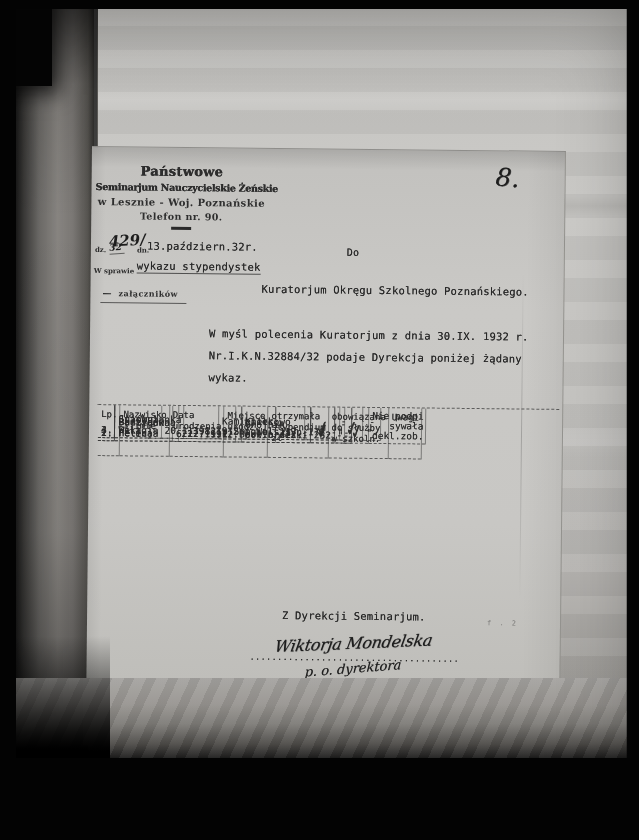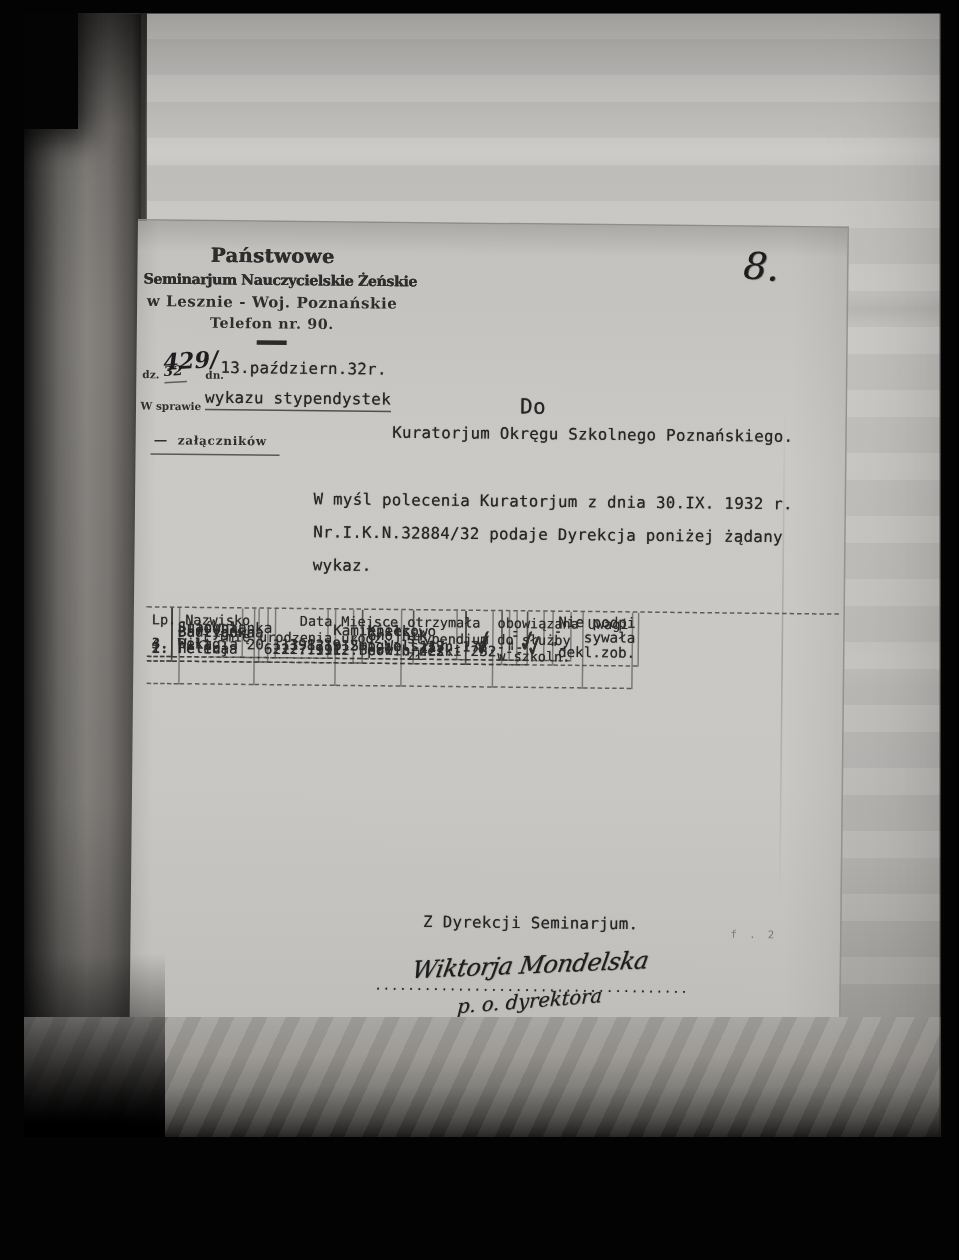--- a/index.html
+++ b/index.html
@@ -54,33 +54,33 @@
           border-bottom:1.5px solid rgba(40,40,40,.65);padding:0 2px 1px 0;}
   .refnum .sub{position:static;font-size:9px;vertical-align:-4px;}
   .p-dn-label{left:46px;top:98px;font-size:7px;}
   .ref-date{left:56px;top:92px;font-size:10.5px;}
   .p-subject-label{left:3px;top:119px;font-size:7px;}
   .subject{left:46px;top:112px;font-size:10.5px;border-bottom:1px solid rgba(40,40,40,.75);padding-bottom:1px;}
   .attach{left:10px;top:120px;border-bottom:1px solid rgba(40,40,40,.7);padding:0 8px 2px 2px;margin-top:14px;}
   .attach .dash{position:static;font-size:9px;font-weight:bold;margin-right:7px;}
   .attach .lbl{position:static;font-size:8px;letter-spacing:.5px;}
 
-  .do-label{left:256px;top:114px;font-size:14px;}
+  .do-label{left:256px;top:97px;font-size:10px;}
   .recipient{left:171px;top:134px;font-size:10.5px;}
 
   .body-text{left:119px;top:174px;font-size:10.5px;line-height:22px;white-space:pre;}
 
   
   .sch-table{left:8px;top:257px;width:462px;border-collapse:collapse;table-layout:fixed;
              border-left:1px solid rgba(45,45,45,.45);border-top:1px dashed rgba(45,45,45,.7);}
   .sch-table td{position:static;border-right:1px solid rgba(45,45,45,.5);border-bottom:1px dashed rgba(45,45,45,.7);
      font-family:"DejaVu Sans Mono","Liberation Mono",monospace;font-size:9.5px;color:#2a2a2a;
      text-shadow:0 0 .5px rgba(40,40,40,.7);padding:1px 2px 2px 3px;vertical-align:bottom;overflow:hidden;}
   .sch-table tr.hdr td{vertical-align:top;padding-top:4px;font-size:9px;line-height:11px;white-space:pre-line;height:50px;}
-  .sch-table tr.hdr .hc{text-align:right;margin-left:37px;}
+  .sch-table tr.hdr .hc{text-align:left;margin-left:37px;}
   .sch-table tr.r1 td{height:35px;} .sch-table tr.r2 td{height:35px;}
   .sch-table tr.r3 td{height:32px;} .sch-table tr.r4 td{height:32px;}
   .c-lp{text-align:left;padding-left:2px;}
   .c-place{white-space:pre-line;line-height:10px;}
   .c-amt{padding-left:6px;}
   .c-check{vertical-align:middle;padding:0 0 0 4px;}
   .checkmark{position:static;display:inline-block;font-family:"DejaVu Sans",sans-serif;font-size:21px;
              color:#30302e;transform:rotate(-10deg) scaleX(.75);line-height:18px;}
   .c-rem{white-space:pre-line;vertical-align:middle;font-size:9px;line-height:10px;padding-left:3px;text-align:right;}
   .c-rem-q{white-space:pre-line;vertical-align:top;text-align:center;font-size:9.5px;padding-top:3px;}

